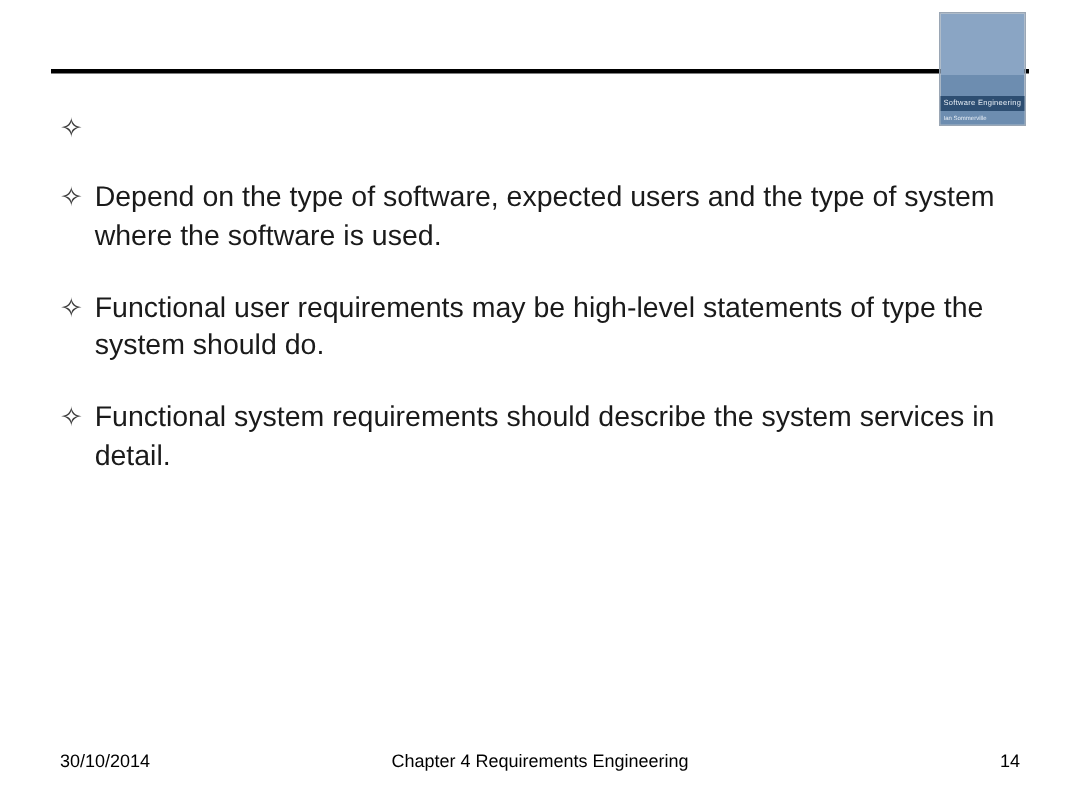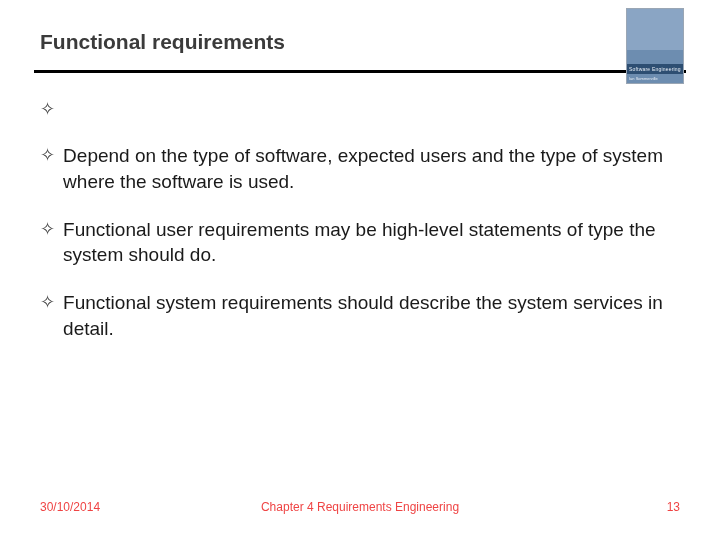--- a/index.html
+++ b/index.html
@@ -73,36 +73,35 @@
   .footer {
     position: absolute;
     bottom: 26px;
     left: 0;
     right: 0;
     padding: 0 40px;
     display: flex;
     justify-content: space-between;
     align-items: center;
     font-size: 12px;
-    color: #ef4444;
+    color: #000000;
   }
   .footer-date { }
   .footer-center {
     position: absolute;
     left: 50%;
     transform: translateX(-50%);
     text-align: right;
   }
   .footer-page { }
 </style>
 </head>
 <body>
 
 <div class="header">
-  <div class="title">Functional requirements</div>
   <div class="book-cover">
     <div class="book-label">Software Engineering</div>
     <div class="book-sub">Ian Sommerville</div>
   </div>
 </div>
 
 <div class="divider"></div>
 
 <div class="content">
   <div class="bullet-item">
@@ -118,14 +117,14 @@
   </div>
   <div class="bullet-item">
     <span class="bullet-marker">✧</span>
     <span class="bullet-text">Functional system requirements should describe the system services in detail.</span>
   </div>
 </div>
 
 <div class="footer">
   <span class="footer-date">30/10/2014</span>
   <span class="footer-center">Chapter 4 Requirements Engineering</span>
-  <span class="footer-page">13</span>
+  <span class="footer-page">14</span>
 </div>
 
 </body></html>

